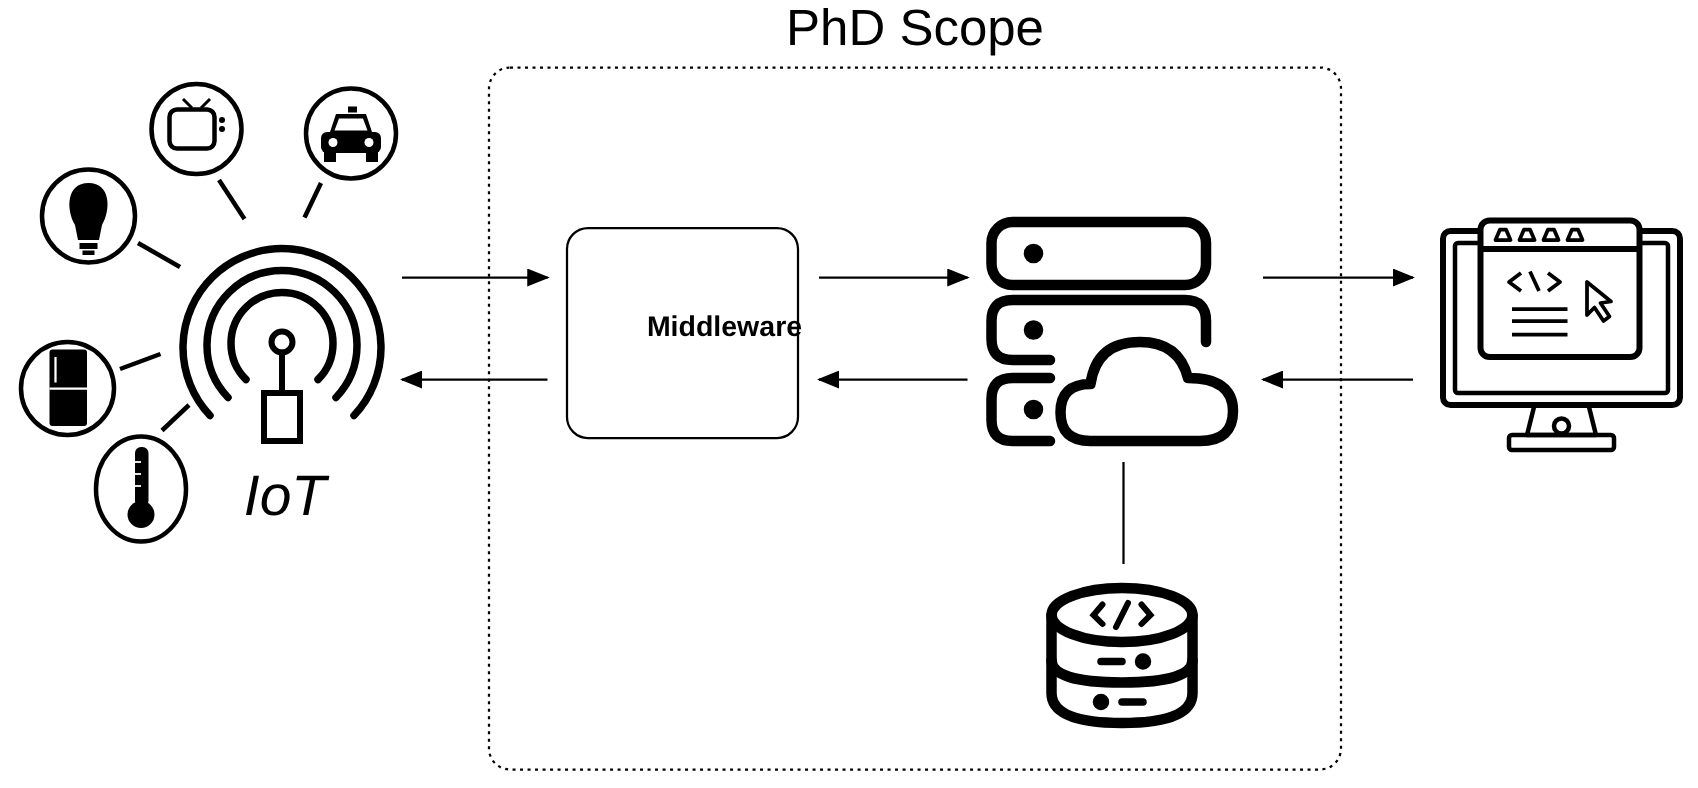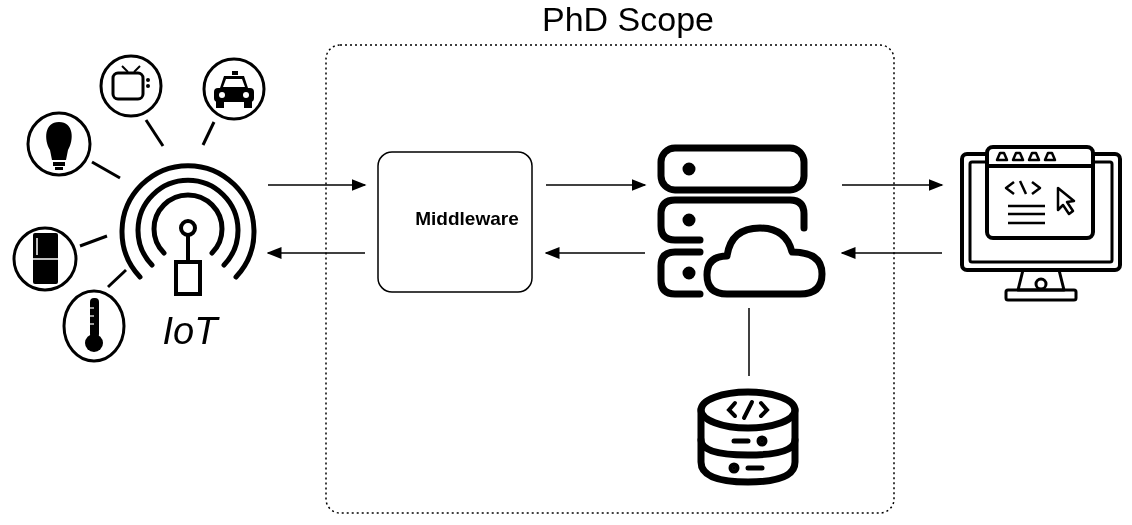--- a/index.html
+++ b/index.html
@@ -1,19 +1,19 @@
 <!DOCTYPE html>
 <html><head>
 <meta charset="utf-8">
 <style>
   html, body { margin:0; padding:0; background:#ffffff; }
   body { width:1132px; height:525px; position:relative; overflow:hidden; font-family:"Liberation Sans", sans-serif; }
   #diagram { position:absolute; left:0; top:0; }
-  .title { position:absolute; left:488px; top:0px; width:280px; text-align:center; font-size:34px; color:#000; }
-  .mw-label { position:absolute; left:378px; top:208px; width:178px; text-align:center; font-size:19px; font-weight:bold; color:#000; }
+  .title { position:absolute; left:470px; top:0px; width:280px; text-align:center; font-size:34px; color:#000; }
+  .mw-label { position:absolute; left:378px; top:208px; width:178px; text-align:center; font-size:19px; font-weight:bold; color:#000;padding-left:16px; }
   .iot-label { position:absolute; left:150px; top:310px; width:80px; text-align:center; font-size:38px; color:#000;font-style:italic; }
 </style>
 </head>
 <body>
 
 <svg id="diagram" width="1132" height="525" viewBox="0 0 1132 525">
   <defs>
     <marker id="ah" markerWidth="10" markerHeight="8" refX="9" refY="4" orient="auto">
       <path d="M0,0 L10,4 L0,8 Z" fill="#000"></path>
     </marker>

